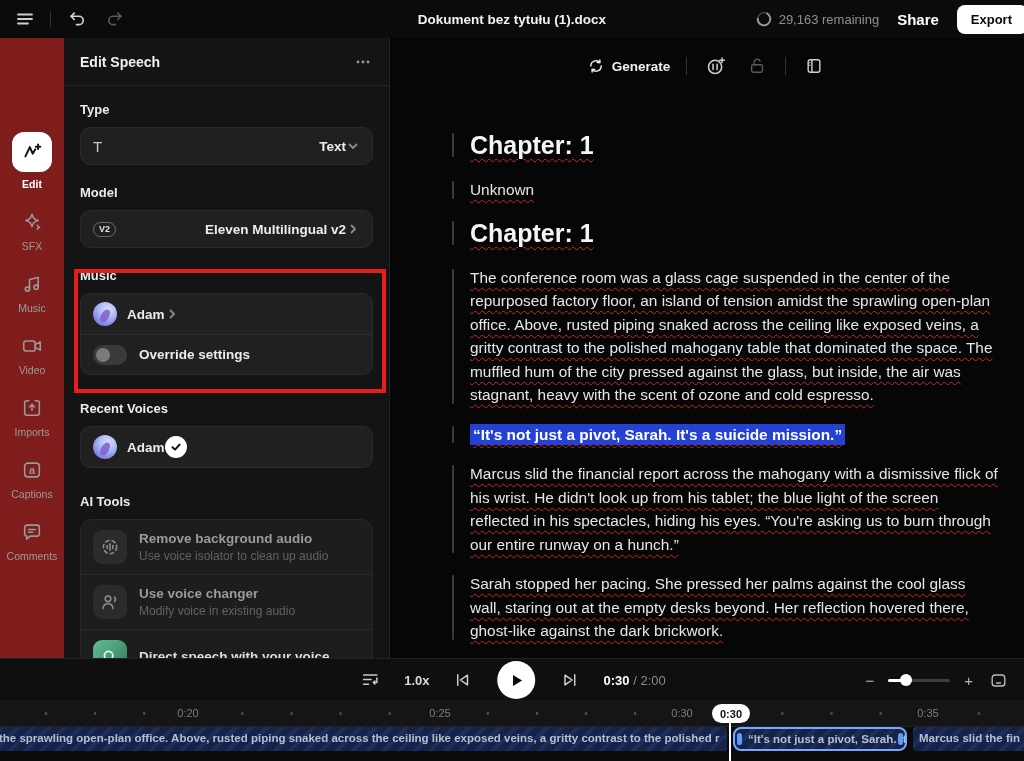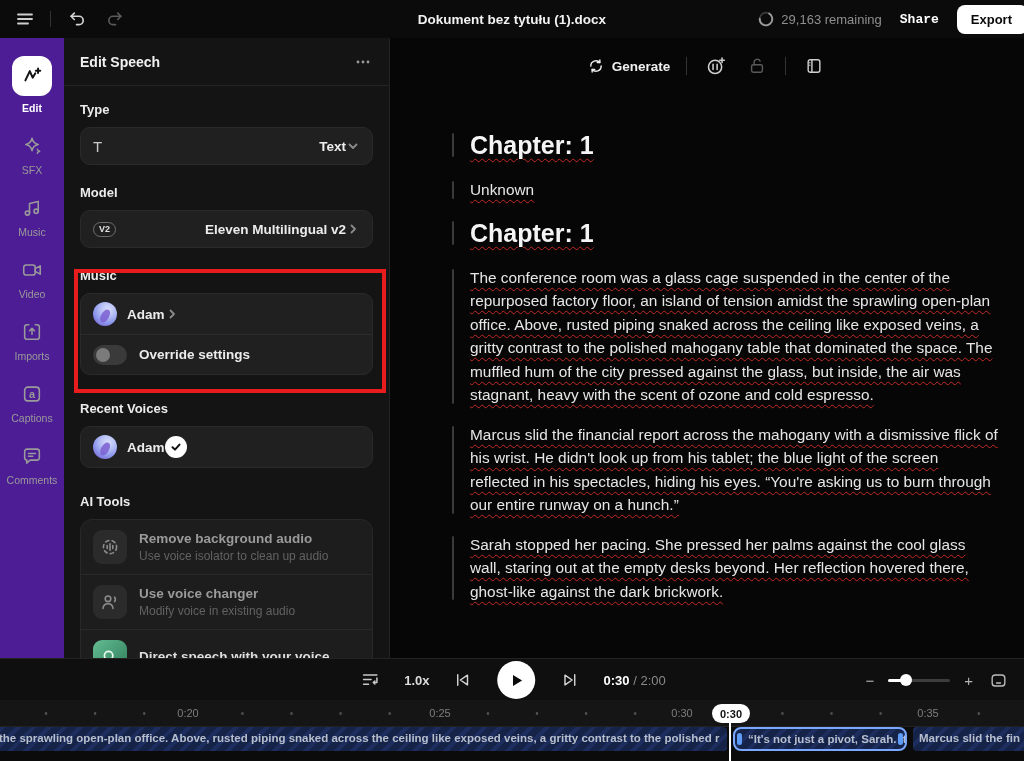--- a/index.html
+++ b/index.html
@@ -14,25 +14,25 @@
 
   
   .topbar { position:absolute; left:0; top:0; width:1024px; height:38px; background:#0b0b0b; display:flex; align-items:center; }
   .tb-left { display:flex; align-items:center; gap:14px; padding-left:14px; }
   .tb-sep { width:1px; height:16px; background:#333; }
   .icon-btn { background:none; border:none; cursor:pointer; color:#d6d6d6; display:flex; align-items:center; justify-content:center; padding:2px; }
   .icon-btn.dim { color:#5a5a5a; }
   .tb-title { position:absolute; left:0; right:0; text-align:center; font-size:13.5px; font-weight:600; color:#f2f2f2; pointer-events:none; }
   .tb-right { position:absolute; right:0; top:0; height:38px; display:flex; align-items:center; gap:18px; padding-right:0; }
   .credits { display:flex; align-items:center; gap:7px; color:#8f8f8f; font-size:13px; background:none; border:none; cursor:pointer;justify-content:space-between; }
-  .share-btn { background:none; border:none; color:#fff; font-size:13px; font-weight:600; cursor:pointer; font-family:Liberation Mono, monospace; }
+  .share-btn { background:none; border:none; color:#fff; font-size:15px; font-weight:600; cursor:pointer; font-family:Liberation Sans, sans-serif; }
   .export-btn { background:#fff; color:#0a0a0a; font-size:13px; font-weight:700; border:none; border-radius:8px; padding:7px 16px 7px 14px; cursor:pointer; margin-right:-4px; font-family:inherit; }
 
   
-  .rail { position:absolute; left:0; top:38px; width:64px; height:620px; background:#4c1d95; display:flex; flex-direction:column; align-items:center; padding-top:18px; }
+  .rail { position:absolute; left:0; top:38px; width:64px; height:620px; background:#7f1d1d; display:flex; flex-direction:column; align-items:center; padding-top:18px;justify-content:center; }
   .rail-item { width:64px; display:flex; flex-direction:column; align-items:center; gap:6px; margin-bottom:20px; cursor:pointer; background:none; border:none; color:#9a9a9a; font-family:inherit; }
   .rail-item .glyph { width:24px; height:24px; display:flex; align-items:center; justify-content:center; color:#9a9a9a; position:relative; }
   .rail-item .lbl { font-size:10.5px; color:#9a9a9a; }
   .rail-item.active .lbl { color:#fff; font-weight:600; }
   .rail-item.active .box { width:40px; height:40px; background:#fff; border-radius:12px; display:flex; align-items:center; justify-content:center; color:#141414; }
   .cap-a { position:absolute; left:0; top:0; width:24px; height:24px; display:flex; align-items:center; justify-content:center; font-size:11px; font-weight:700; color:#9a9a9a; }
 
   
   .panel { position:absolute; left:64px; top:38px; width:326px; height:620px; background:#141414; border-right:1px solid #232323; overflow:hidden; }
   .panel-head { height:48px; display:flex; align-items:center; justify-content:space-between; padding:0 16px; border-bottom:1px solid #242424; }
@@ -382,20 +382,24 @@
     <div class="block" style="margin-top:18px;">
       <div class="para"><span class="sq">Unknown</span></div>
     </div>
     <div class="block">
       <div class="h1" style="margin-bottom:0"><span class="sq">Chapter: 1</span></div>
     </div>
     <div class="block" style="margin-top:18px;">
       <div class="para sq">The conference room was a glass cage suspended in the center of the repurposed factory floor, an island of tension amidst the sprawling open-plan office. Above, rusted piping snaked across the ceiling like exposed veins, a gritty contrast to the polished mahogany table that dominated the space. The muffled hum of the city pressed against the glass, but inside, the air was stagnant, heavy with the scent of ozone and cold espresso.</div>
     </div>
     <div class="block">
+      <span class="quote-avatar"><span class="avatar"></span></span>
+      <div class="para"><span class="hl sq">“It's not just a pivot, Sarah. It's a suicide mission.”</span></div>
+    </div>
+    <div class="block">
       <div class="para sq">Marcus slid the financial report across the mahogany with a dismissive flick of his wrist. He didn't look up from his tablet; the blue light of the screen reflected in his spectacles, hiding his eyes. “You're asking us to burn through our entire runway on a hunch.”</div>
     </div>
     <div class="block">
       <div class="para sq">Sarah stopped her pacing. She pressed her palms against the cool glass wall, staring out at the empty desks beyond. Her reflection hovered there, ghost-like against the dark brickwork.</div>
     </div>
   </div>
 </main>
 
 <div class="playerbar">
   <div class="pb-center">

